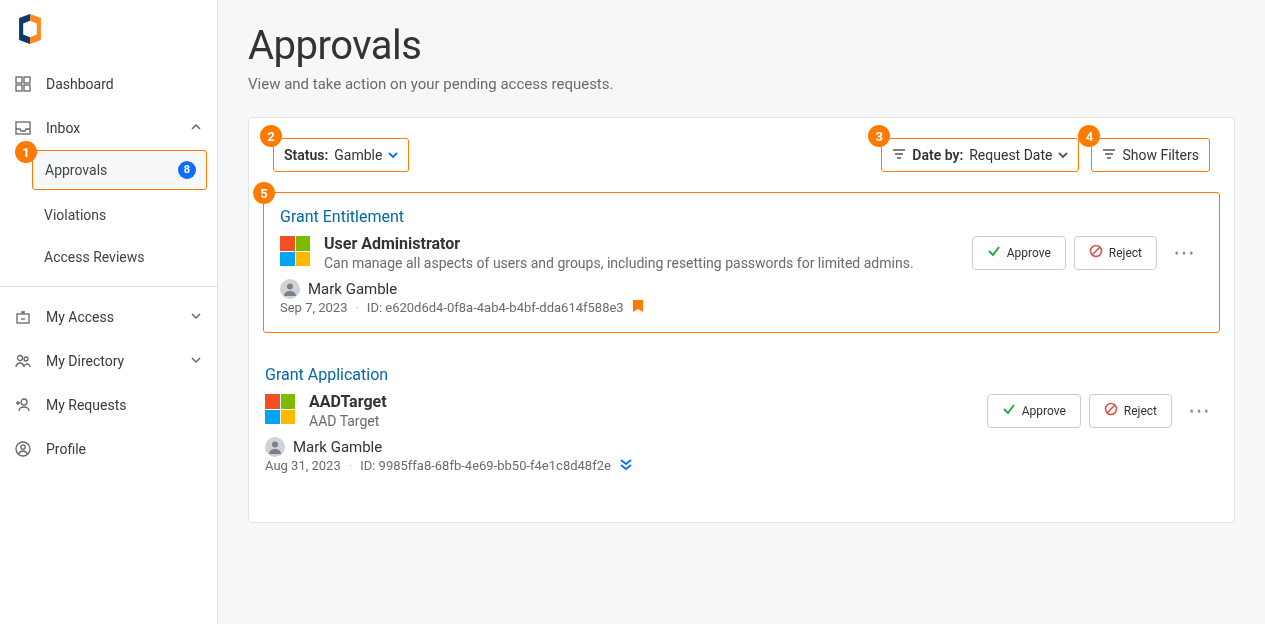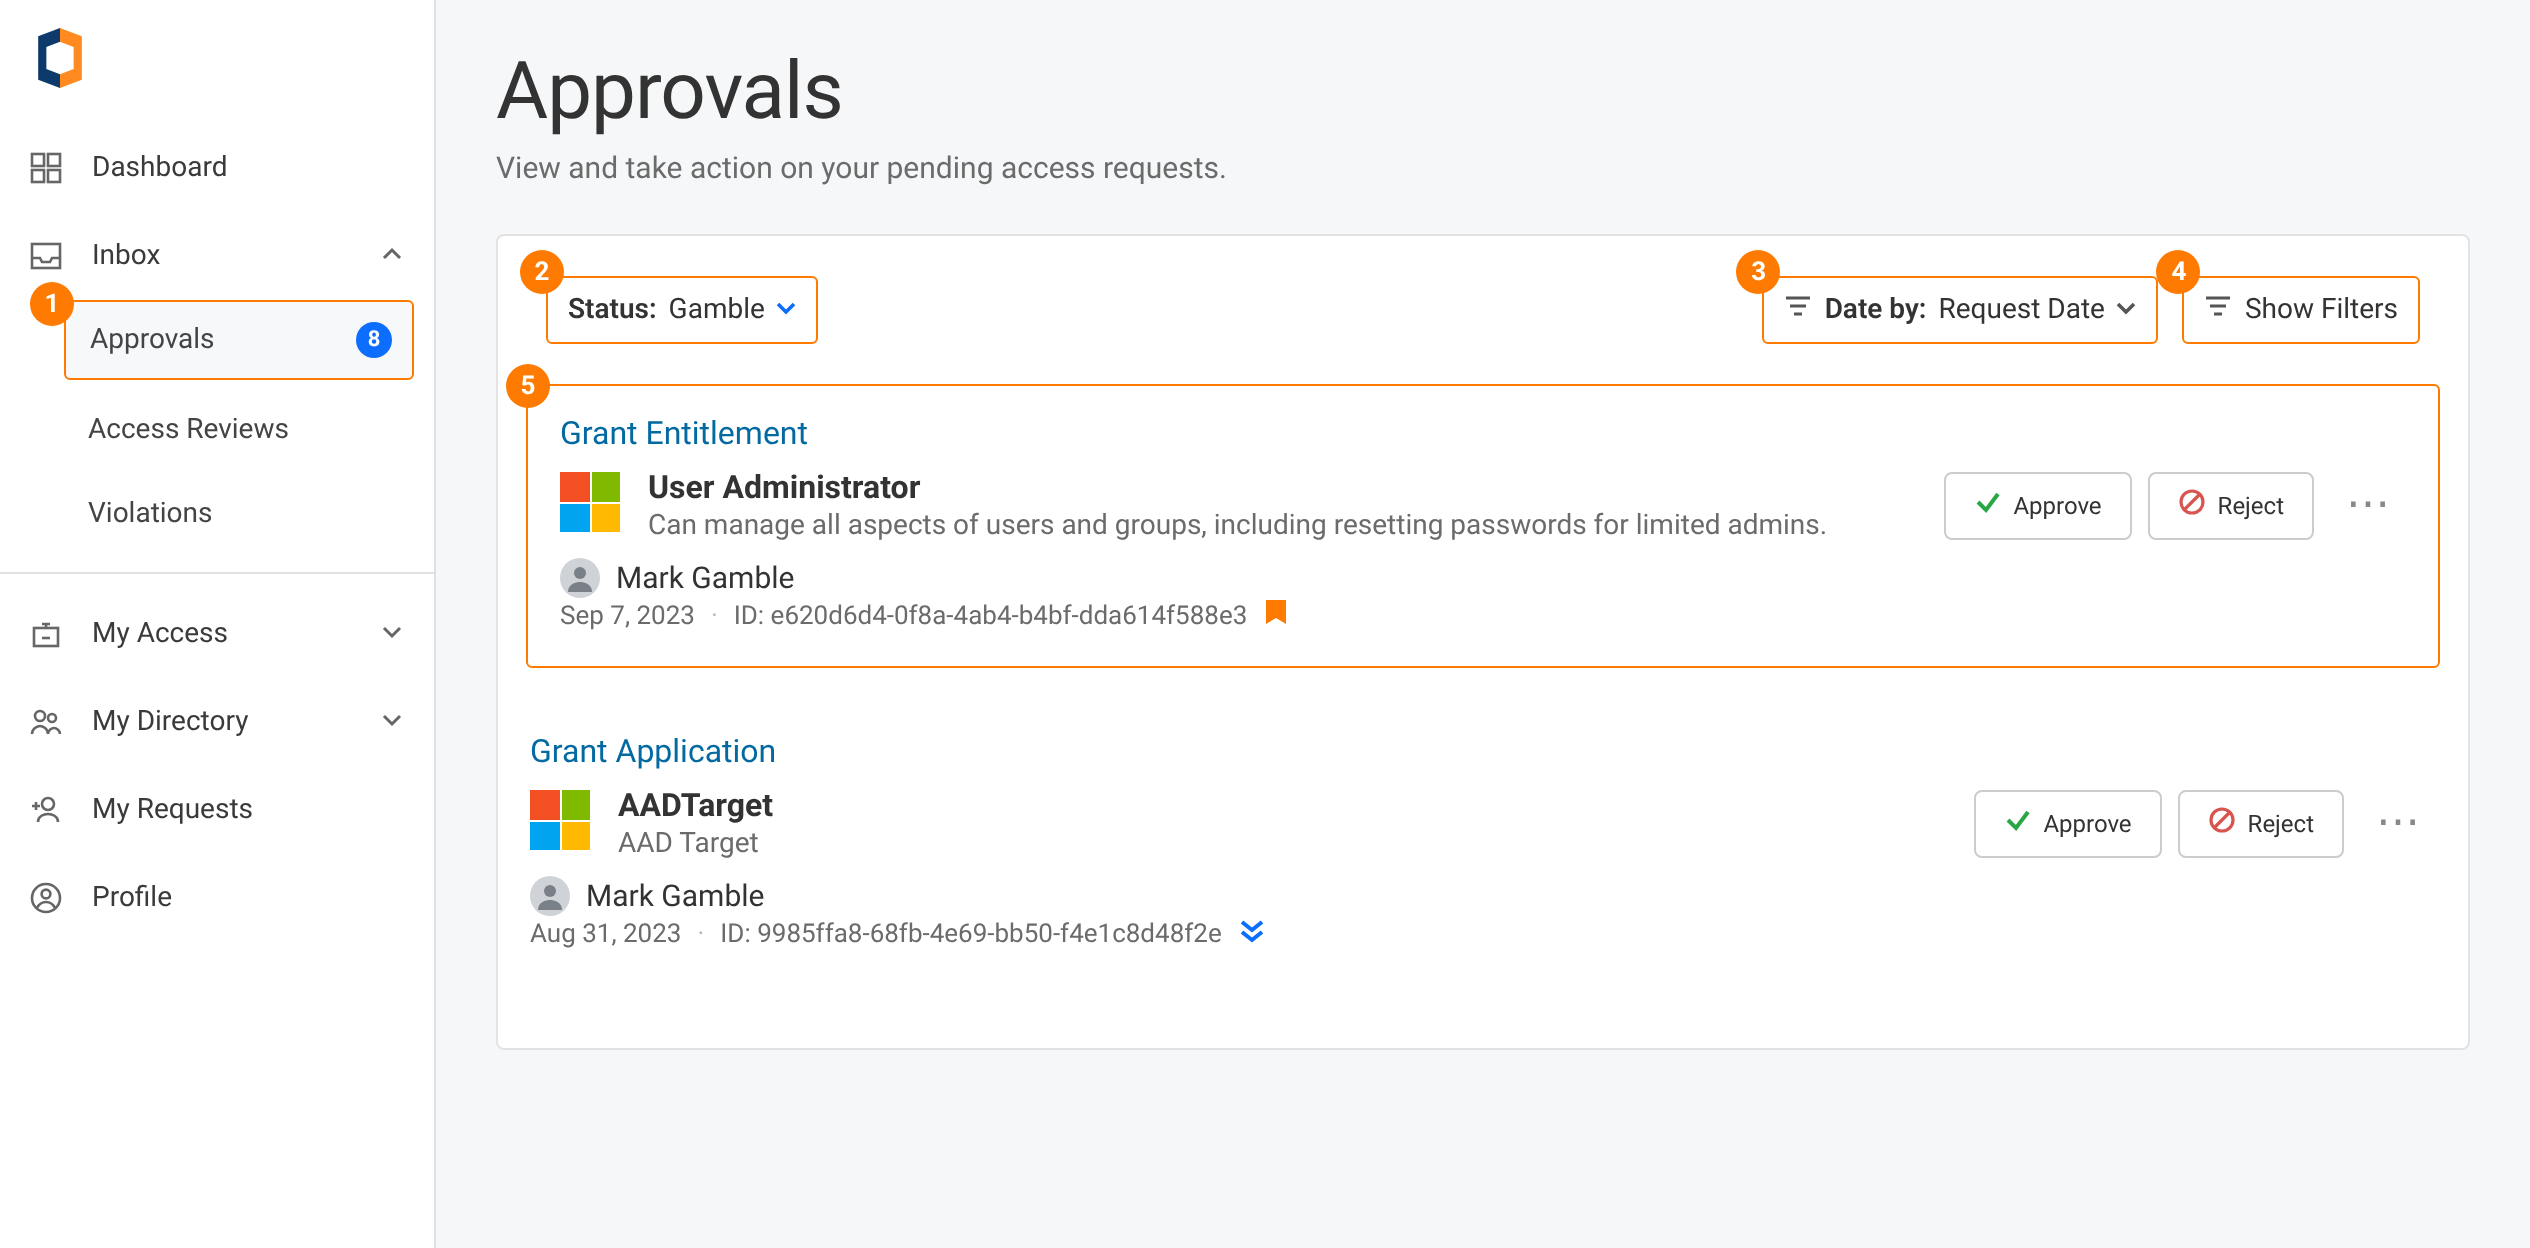--- a/index.html
+++ b/index.html
@@ -192,24 +192,24 @@
             </svg>
         </span>
       </div>
 
       <div class="nav-sub active" style="display:flex; align-items:center;">
         <span class="callout-dot" style="left:-18px; top:-10px;">1</span>
         <span style="flex:1">Approvals</span>
         <span class="badge-count">8</span>
       </div>
       <div class="nav-sub">
+        <span>Violations</span>
+      </div>
+      <div class="nav-sub">
         <span>Access Reviews</span>
-      </div>
-      <div class="nav-sub">
-        <span>Violations</span>
       </div>
 
       <div class="nav-divider"></div>
 
       <div class="nav-item">
         <span class="ico">
           <svg width="16" height="16" viewBox="0 0 16 16" fill="none" stroke="currentColor" stroke-width="1.3">
               <rect x="2" y="5" width="12" height="9"></rect>
               <path d="M8 5 v-2 M6 3 h4"></path>
               <path d="M6 10 h4"></path>

